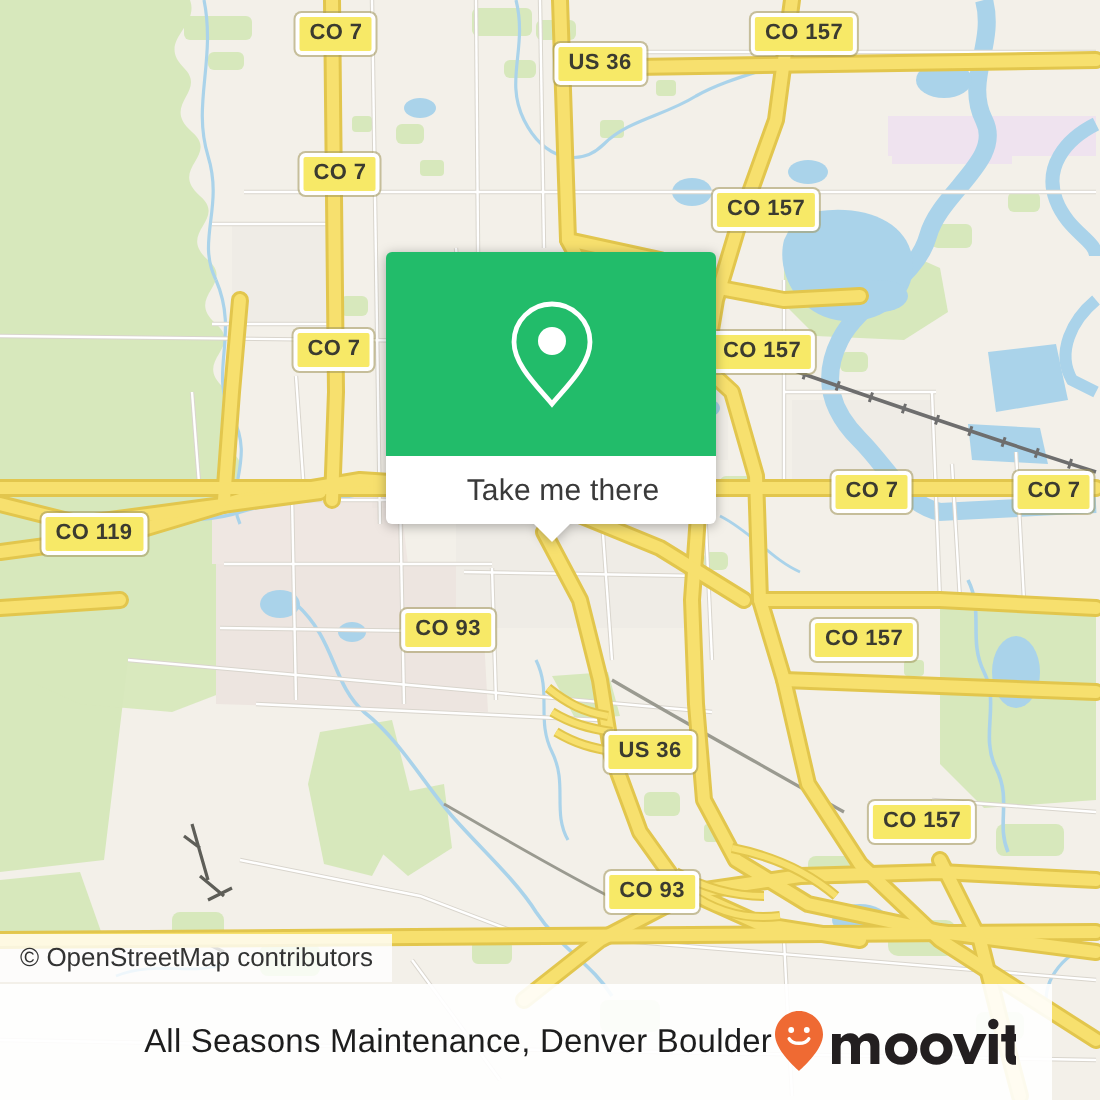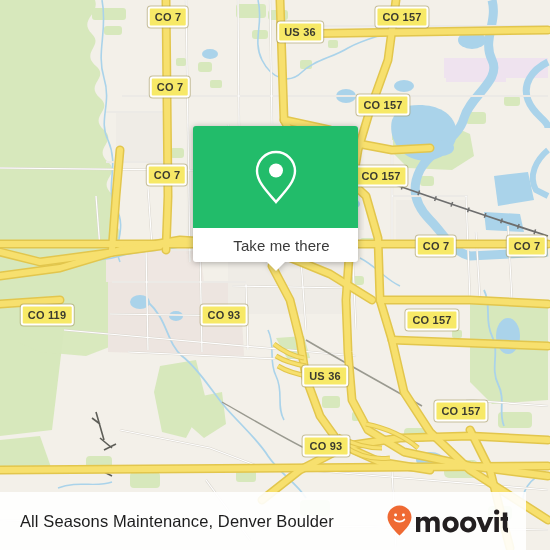--- a/index.html
+++ b/index.html
@@ -1,21 +1,21 @@
 <!DOCTYPE html>
 <html><head>
 <meta charset="utf-8">
 <style>
   html,body{margin:0;padding:0;}
   body{
     width:550px;height:550px;overflow:hidden;
     font-family:"Liberation Sans", sans-serif;
     background:#F2EFE9;
   }
-  #root{position:relative;width:550px;height:550px;overflow:hidden;}
+  #root{position:relative;width:550px;height:550px;overflow:hidden;text-align:right;}
 
   
   .map{position:absolute;left:0;top:0;width:550px;height:550px;overflow:hidden;background:#F3F0E9;}
   .map svg{display:block;width:550px;height:550px;}
 
   
   .shield{
     position:absolute;
     background:#F7E967;
     border:2px solid #ffffff;
@@ -367,41 +367,42 @@
   <div id="shield-layer">
       <div class="shield" style="left: 168px; top: 17px;">CO 7</div>
       <div class="shield" style="left: 300px; top: 32px;">US 36</div>
       <div class="shield" style="left: 402px; top: 17px;">CO 157</div>
       <div class="shield" style="left: 170px; top: 87px;">CO 7</div>
       <div class="shield" style="left: 383px; top: 105px;">CO 157</div>
       <div class="shield" style="left: 167px; top: 175px;">CO 7</div>
       <div class="shield" style="left: 381px; top: 176px;">CO 157</div>
       <div class="shield" style="left: 436px; top: 246px;">CO 7</div>
       <div class="shield" style="left: 527px; top: 246px;">CO 7</div>
-      <div class="shield" style="left: 47px; top: 267px; margin-top: 48px;">CO 119</div>
+      <div class="shield" style="left: 47px; top: 267px;">CO 119</div>
       <div class="shield" style="left: 224px; top: 315px;">CO 93</div>
       <div class="shield" style="left: 432px; top: 320px;">CO 157</div>
       <div class="shield" style="left: 325px; top: 376px;">US 36</div>
       <div class="shield" style="left: 461px; top: 411px;">CO 157</div>
       <div class="shield" style="left: 326px; top: 446px;">CO 93</div>
     </div>
 
   <div class="callout">
     <div class="callout-top">
       <svg class="pin-icon" viewBox="0 0 46 56">
         <path d="M23,3 C12.5,3 4,11.5 4,22 C4,33.5 16,44.5 23,53 C30,44.5 42,33.5 42,22 C42,11.5 33.5,3 23,3 Z" fill="none" stroke="#ffffff" stroke-width="2.4"></path>
         <circle cx="23" cy="21.5" r="7" fill="#ffffff"></circle>
       </svg>
     </div>
     <div class="callout-bottom">
       <span class="callout-label">Take me there</span>
       <span class="callout-tail"></span>
     </div>
   </div>
 
+  <div class="attrib">© OpenStreetMap contributors</div>
 
   <div class="footer">
     <div class="footer-title">All Seasons Maintenance, Denver Boulder</div>
     <div class="brand">
       <svg width="122" height="34" viewBox="0 0 122 34">
 
         <path d="M13.5,1.5 C20,1.5 25.5,6.8 25.5,13.2 C25.5,20.5 16.5,28.5 13.5,31.5
                  C10.5,28.5 1.5,20.5 1.5,13.2 C1.5,6.8 7,1.5 13.5,1.5 Z" fill="#EF6A33"></path>
         <circle cx="9.6" cy="11" r="1.45" fill="#ffffff"></circle>
         <circle cx="17.4" cy="11" r="1.45" fill="#ffffff"></circle>

